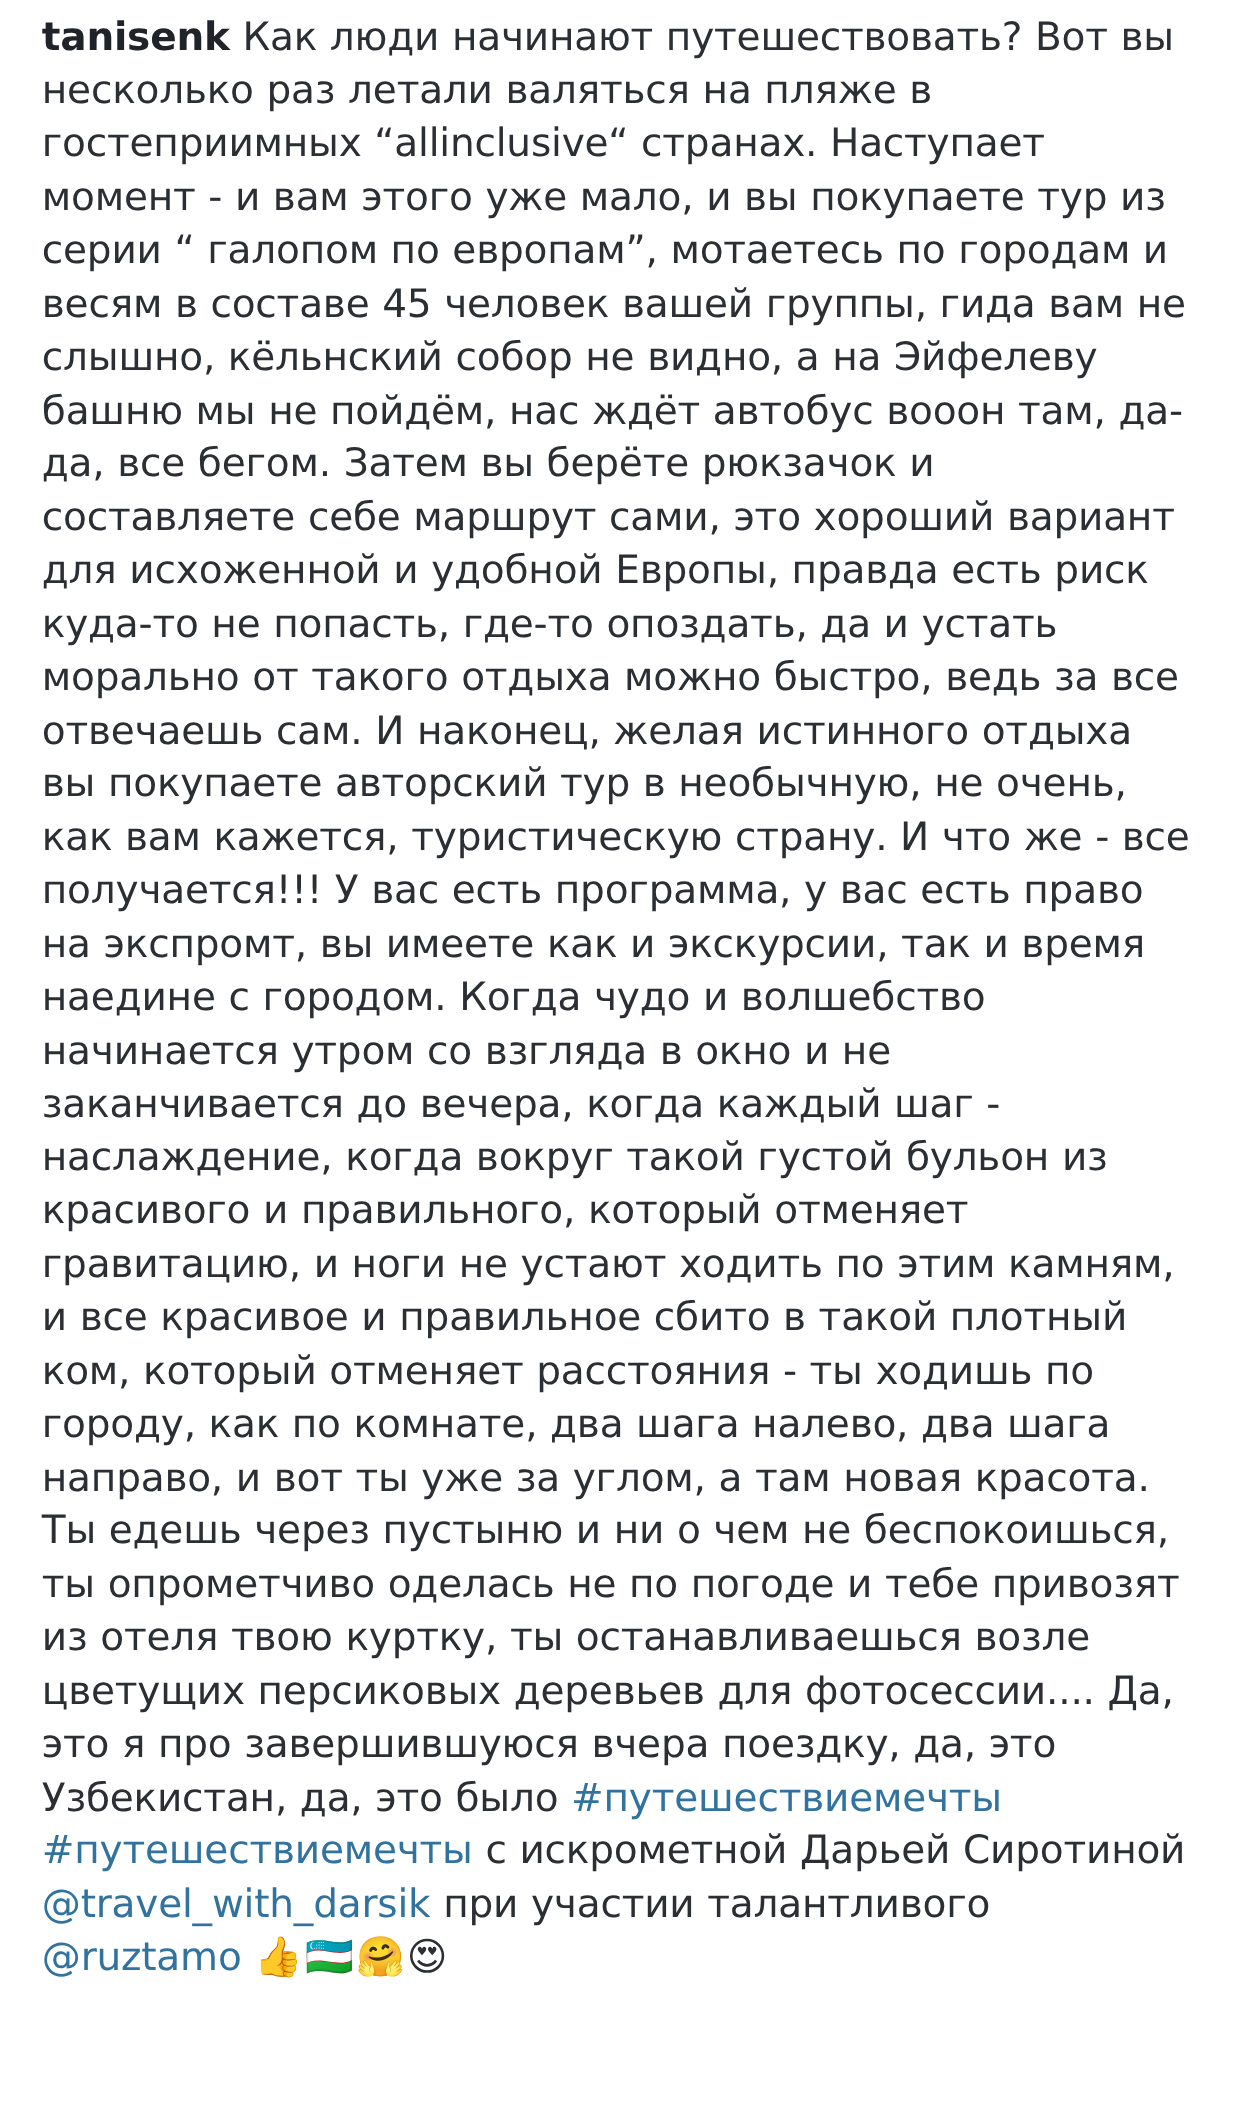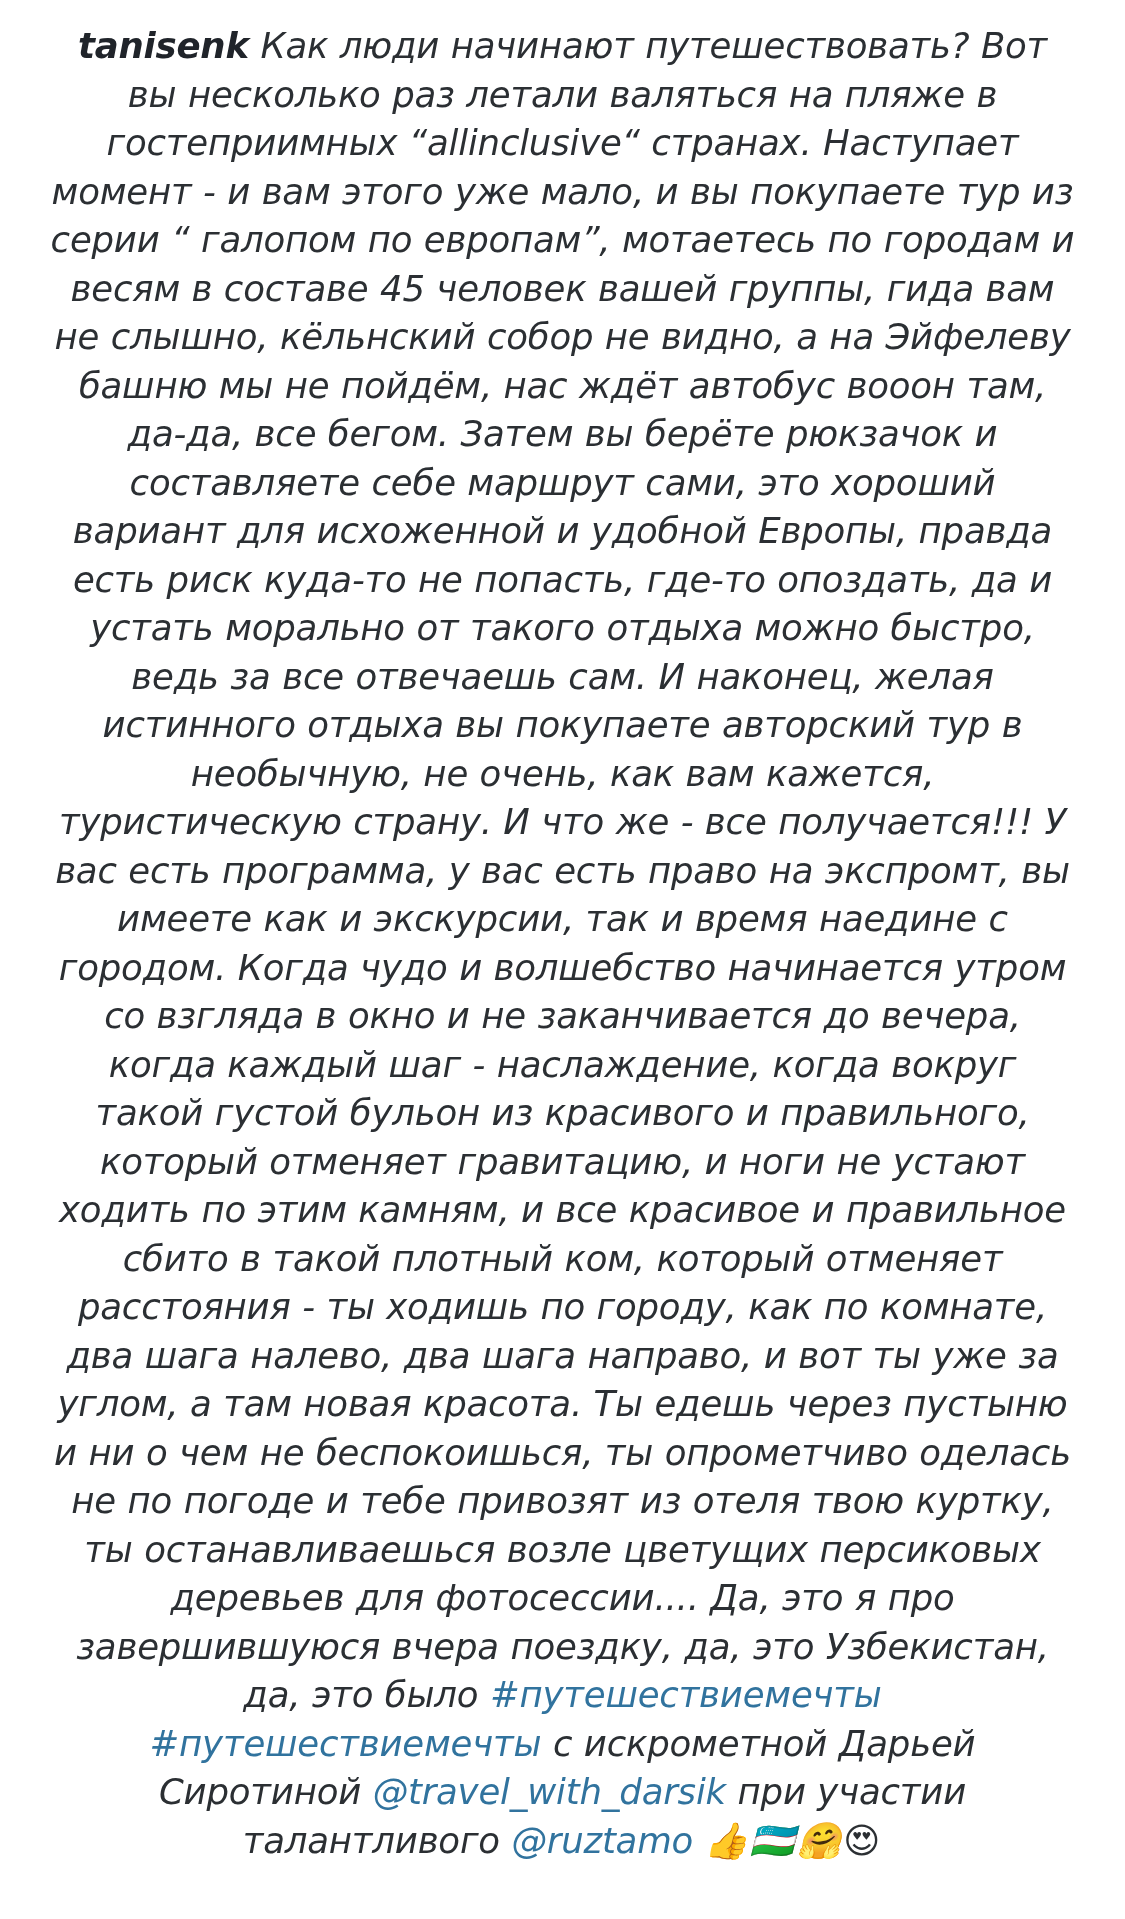--- a/index.html
+++ b/index.html
@@ -20,23 +20,22 @@
     padding: 10px 38px 0 38px;
     background: #ffffff;
   }
   .caption {
     font-family: "DejaVu Sans", sans-serif;
     font-size: 35.5px;
     line-height: 48.5px;
     color: #2b2f33;
     letter-spacing: -0.2px;
     word-spacing: 0.5px;
-    text-align: center;
-    margin: 12px;
-    font-style: italic;
+    text-align: left;
+    margin: 0;
   }
   .username {
     font-weight: bold;
     color: #20242a;
   }
   .mention, .hashtag {
     color: #31739e;
   }
   .emoji {
     font-family: "DejaVu Sans", sans-serif;

